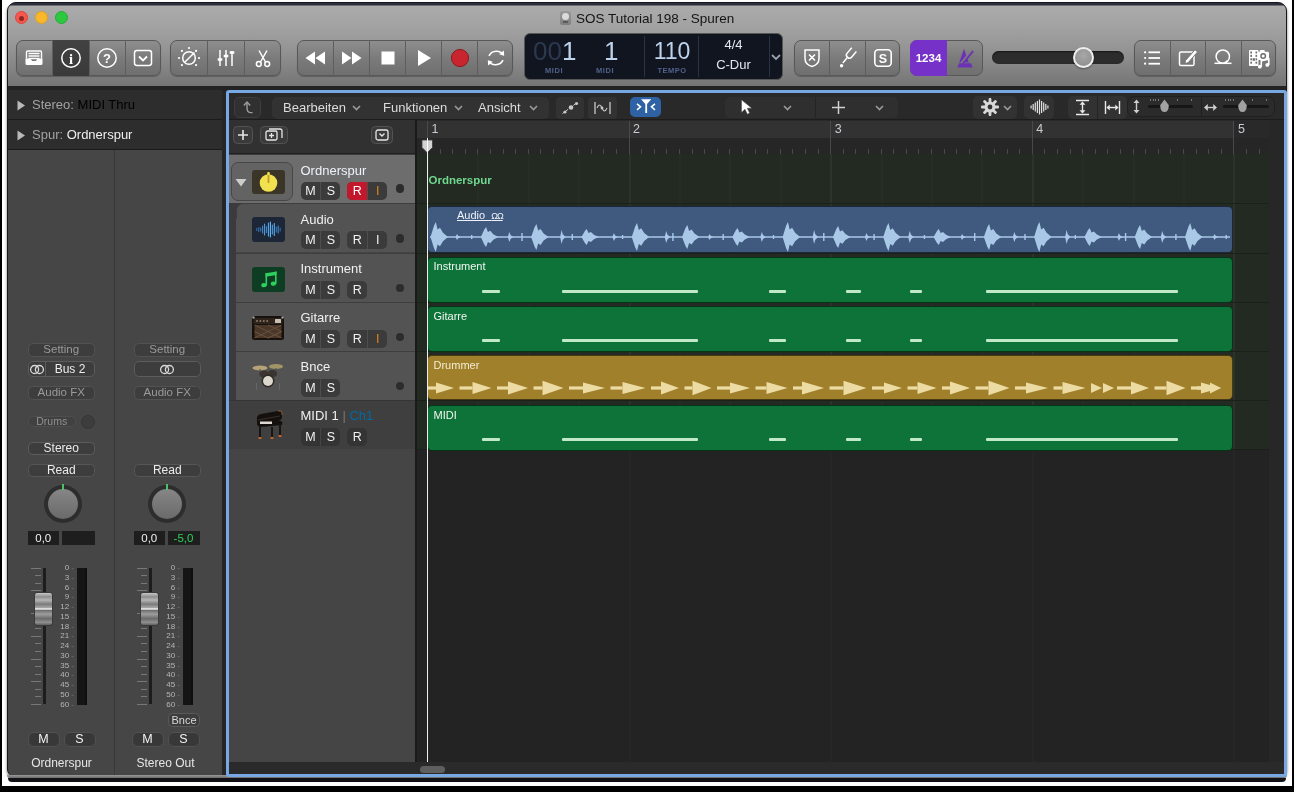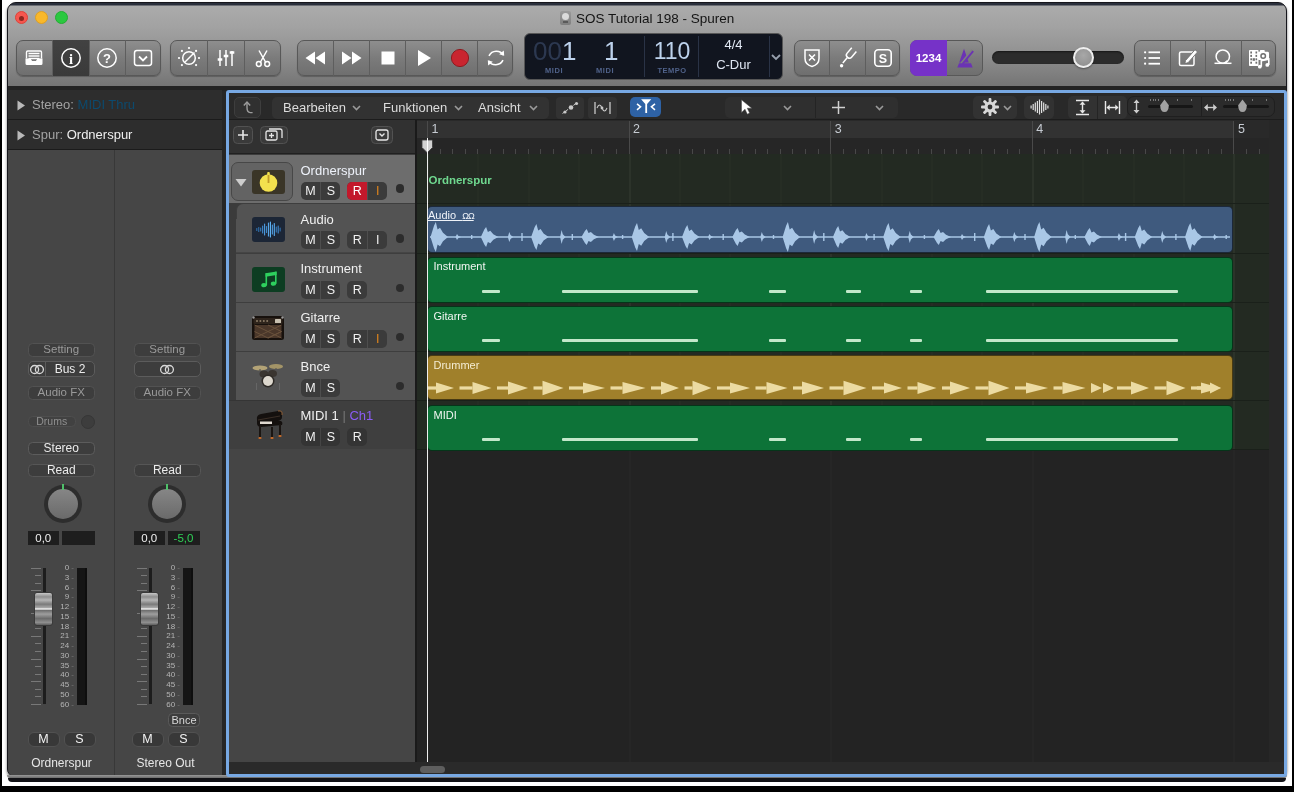--- a/index.html
+++ b/index.html
@@ -210,21 +210,21 @@
     </svg>
   </div>
 <div style="position:absolute;left:8px;top:86px;width:1278px;height:5px;background:#232323;"></div>
 <div style="position:absolute;left:8px;top:90px;width:213.5px;height:686.5px;background:#464646;border-radius:0 0 0 8px;"></div>
 <div style="position:absolute;left:8px;top:90px;width:213.5px;height:29.5px;background:#2d2d2d;border-bottom:1px solid #1b1b1b;"></div>
 <div style="position:absolute;left:16px;top:99.5px;width:10px;height:11px;">
     <svg width="10" height="11" viewBox="0 0 10 11">
       <path d="M1.5 0.5 L9 5.5 L1.5 10.5z" fill="#b9b9b9"></path>
     </svg>
   </div>
-<div style="position:absolute;left:32px;top:90px;width:185px;height:29.5px;font-size:13px;line-height:29.5px;color:#f0f0f0;text-align:left;font-weight:400;letter-spacing:0;white-space:nowrap;"><span style="color:#a3a3a3">Stereo:</span> <span style="color:#0c4a6e">MIDI Thru</span></div>
+<div style="position:absolute;left:32px;top:90px;width:185px;height:29.5px;font-size:13px;line-height:29.5px;color:#f0f0f0;text-align:left;font-weight:400;letter-spacing:0;white-space:nowrap;"><span style="color:#a3a3a3">Stereo:</span> <span style="color:#000000">MIDI Thru</span></div>
 <div style="position:absolute;left:8px;top:120px;width:213.5px;height:29.5px;background:#2d2d2d;border-bottom:1px solid #1b1b1b;"></div>
 <div style="position:absolute;left:16px;top:129.5px;width:10px;height:11px;">
     <svg width="10" height="11" viewBox="0 0 10 11">
       <path d="M1.5 0.5 L9 5.5 L1.5 10.5z" fill="#b9b9b9"></path>
     </svg>
   </div>
 <div style="position:absolute;left:32px;top:120px;width:185px;height:29.5px;font-size:13px;line-height:29.5px;color:#f0f0f0;text-align:left;font-weight:400;letter-spacing:0;white-space:nowrap;"><span style="color:#a3a3a3">Spur:</span> <span style="color:#efefef">Ordnerspur</span></div>
 <div style="position:absolute;left:114px;top:150px;width:1.2px;height:626px;background:#383838;"></div>
 <div style="position:absolute;left:8px;top:150px;width:0.0001px;height:0.0001px;"></div>
 <div style="position:absolute;left:27.5px;top:343px;width:67.5px;height:13.5px;background:#3d3d3d;border:1px solid #525252;border-radius:4.5px;color:#9a9a9a;font-size:11.5px;line-height:11.5px;text-align:center;font-weight:400;">Setting</div>
@@ -670,21 +670,21 @@
       <path d="M27 3 Q32 2 31 7" stroke="#8a5a30" stroke-width="1" fill="none"></path>
       <rect x="8" y="18" width="2" height="12" fill="#1a1512"></rect>
       <rect x="20" y="19" width="2" height="11" fill="#1a1512"></rect>
       <rect x="28" y="16" width="2" height="12" fill="#1a1512"></rect>
       <rect x="7.6" y="29" width="2.8" height="2" fill="#c06828"></rect>
       <rect x="19.6" y="29" width="2.8" height="2" fill="#c06828"></rect>
       <rect x="27.6" y="27" width="2.8" height="2" fill="#c06828"></rect>
       <rect x="9" y="13.5" width="12" height="2.5" fill="#ded8d0"></rect>
     </svg>
   </div>
-<div style="position:absolute;left:300.5px;top:409.3px;width:120px;height:14px;font-size:13px;line-height:14px;color:#f0f0f0;text-align:left;font-weight:400;letter-spacing:0;white-space:nowrap;">MIDI 1 <span style="color:#777"> | </span><span style="color:#8b5cf6">Ch1</span></div>
+<div style="position:absolute;left:300.5px;top:409.3px;width:120px;height:14px;font-size:13px;line-height:14px;color:#f0f0f0;text-align:left;font-weight:400;letter-spacing:0;white-space:nowrap;">MIDI 1 <span style="color:#777"> | </span><span style="color:#0369a1">Ch1</span></div>
 <div style="position:absolute;left:300.5px;top:427.8px;width:39.8px;height:18px;background:#343434;border-radius:5px;overflow:hidden;">
     <div style="position:absolute;left:0.0px;top:0;width:19.9px;height:18px;line-height:18px;text-align:center;font-size:12.5px;font-weight:400;color:#f2f2f2;">M</div>
     <div style="position:absolute;left:19.9px;top:0;width:19.9px;height:18px;line-height:18px;text-align:center;font-size:12.5px;font-weight:400;color:#f2f2f2;border-left:1px solid #454545;">S</div>
   </div>
 <div style="position:absolute;left:347.3px;top:427.8px;width:19.9px;height:18px;background:#343434;border-radius:5px;overflow:hidden;">
     <div style="position:absolute;left:0.0px;top:0;width:19.9px;height:18px;line-height:18px;text-align:center;font-size:12.5px;font-weight:400;color:#f0f0f0;">R</div>
   </div>
 <div style="position:absolute;left:415px;top:119.5px;width:1.5px;height:642.5px;background:#1a1a1a;"></div>
 <div style="position:absolute;left:416.5px;top:120.5px;width:816.5px;height:17.5px;background:#323232;"></div>
 <div style="position:absolute;left:1233px;top:120.5px;width:35.5px;height:17.5px;background:#292929;"></div>
@@ -828,21 +828,21 @@
       <path d="M690.4 31 L691.9 27 L693.1 29.4 L695.9 31 L693.1 32.6 L691.9 35 z" fill="#a9c7e6"></path>
       <rect x="697.9" y="27" width="1.4" height="8" fill="#a9c7e6"></rect>
       <path d="M707.7 31.0 L711.2 22.0 L713.0 19.0 L714.8 25.0 L717.2 23.6 L720.2 27.6 L725.2 31.0 L725.2 31.0 L720.2 34.4 L717.2 38.4 L714.8 37.0 L713.0 43.0 L711.2 40.0 L707.7 31.0z" fill="#a9c7e6"></path>
       <path d="M733.6999999999999 31 L735.1999999999999 25 L736.4 28.6 L739.1999999999999 31 L736.4 33.4 L735.1999999999999 37 z" fill="#a9c7e6"></path>
       <rect x="748.1999999999999" y="28" width="1.4" height="6" fill="#a9c7e6"></rect>
       <path d="M758.0 31.0 L761.5 20.5 L763.3 17.0 L765.1 24.0 L767.5 22.3 L770.5 27.1 L775.5 31.0 L775.5 31.0 L770.5 34.9 L767.5 39.7 L765.1 38.0 L763.3 45.0 L761.5 41.5 L758.0 31.0z" fill="#a9c7e6"></path>
       <path d="M786.0 31 L787.5 28 L788.7 29.8 L791.5 31 L788.7 32.2 L787.5 34 z" fill="#a9c7e6"></path>
       <rect x="798.5" y="29" width="1.4" height="4" fill="#a9c7e6"></rect>
     </svg>
   </div>
-<div style="position:absolute;left:428px;top:209.0px;width:200px;height:12px;font-size:11px;line-height:12px;color:#eef2f8;text-align:left;font-weight:400;letter-spacing:0;white-space:nowrap;text-decoration:underline;">Audio&nbsp; <span style="font-size:9px;letter-spacing:-1px">ΩΩ</span></div>
+<div style="position:absolute;left:457px;top:209.0px;width:200px;height:12px;font-size:11px;line-height:12px;color:#eef2f8;text-align:left;font-weight:400;letter-spacing:0;white-space:nowrap;text-decoration:underline;">Audio&nbsp; <span style="font-size:9px;letter-spacing:-1px">ΩΩ</span></div>
 <div style="position:absolute;left:427px;top:256.5px;width:806px;height:46px;background:#0d7338;border-radius:5px;border:1px solid rgba(0,0,0,.55);overflow:hidden;"></div>
 <div style="position:absolute;left:427px;top:256.5px;width:806px;height:46px;;border-radius:5px;overflow:hidden;">
     <svg width="806" height="46" viewBox="0 0 806 46">
       <rect x="55" y="33" width="18" height="3" rx="1" fill="#c2e8ca"></rect>
       <rect x="135" y="33" width="136" height="3" rx="1" fill="#c2e8ca"></rect>
       <rect x="342" y="33" width="17" height="3" rx="1" fill="#c2e8ca"></rect>
       <rect x="419" y="33" width="15" height="3" rx="1" fill="#c2e8ca"></rect>
       <rect x="483" y="33" width="12" height="3" rx="1" fill="#c2e8ca"></rect>
       <rect x="559" y="33" width="192" height="3" rx="1" fill="#c2e8ca"></rect>
     </svg>

